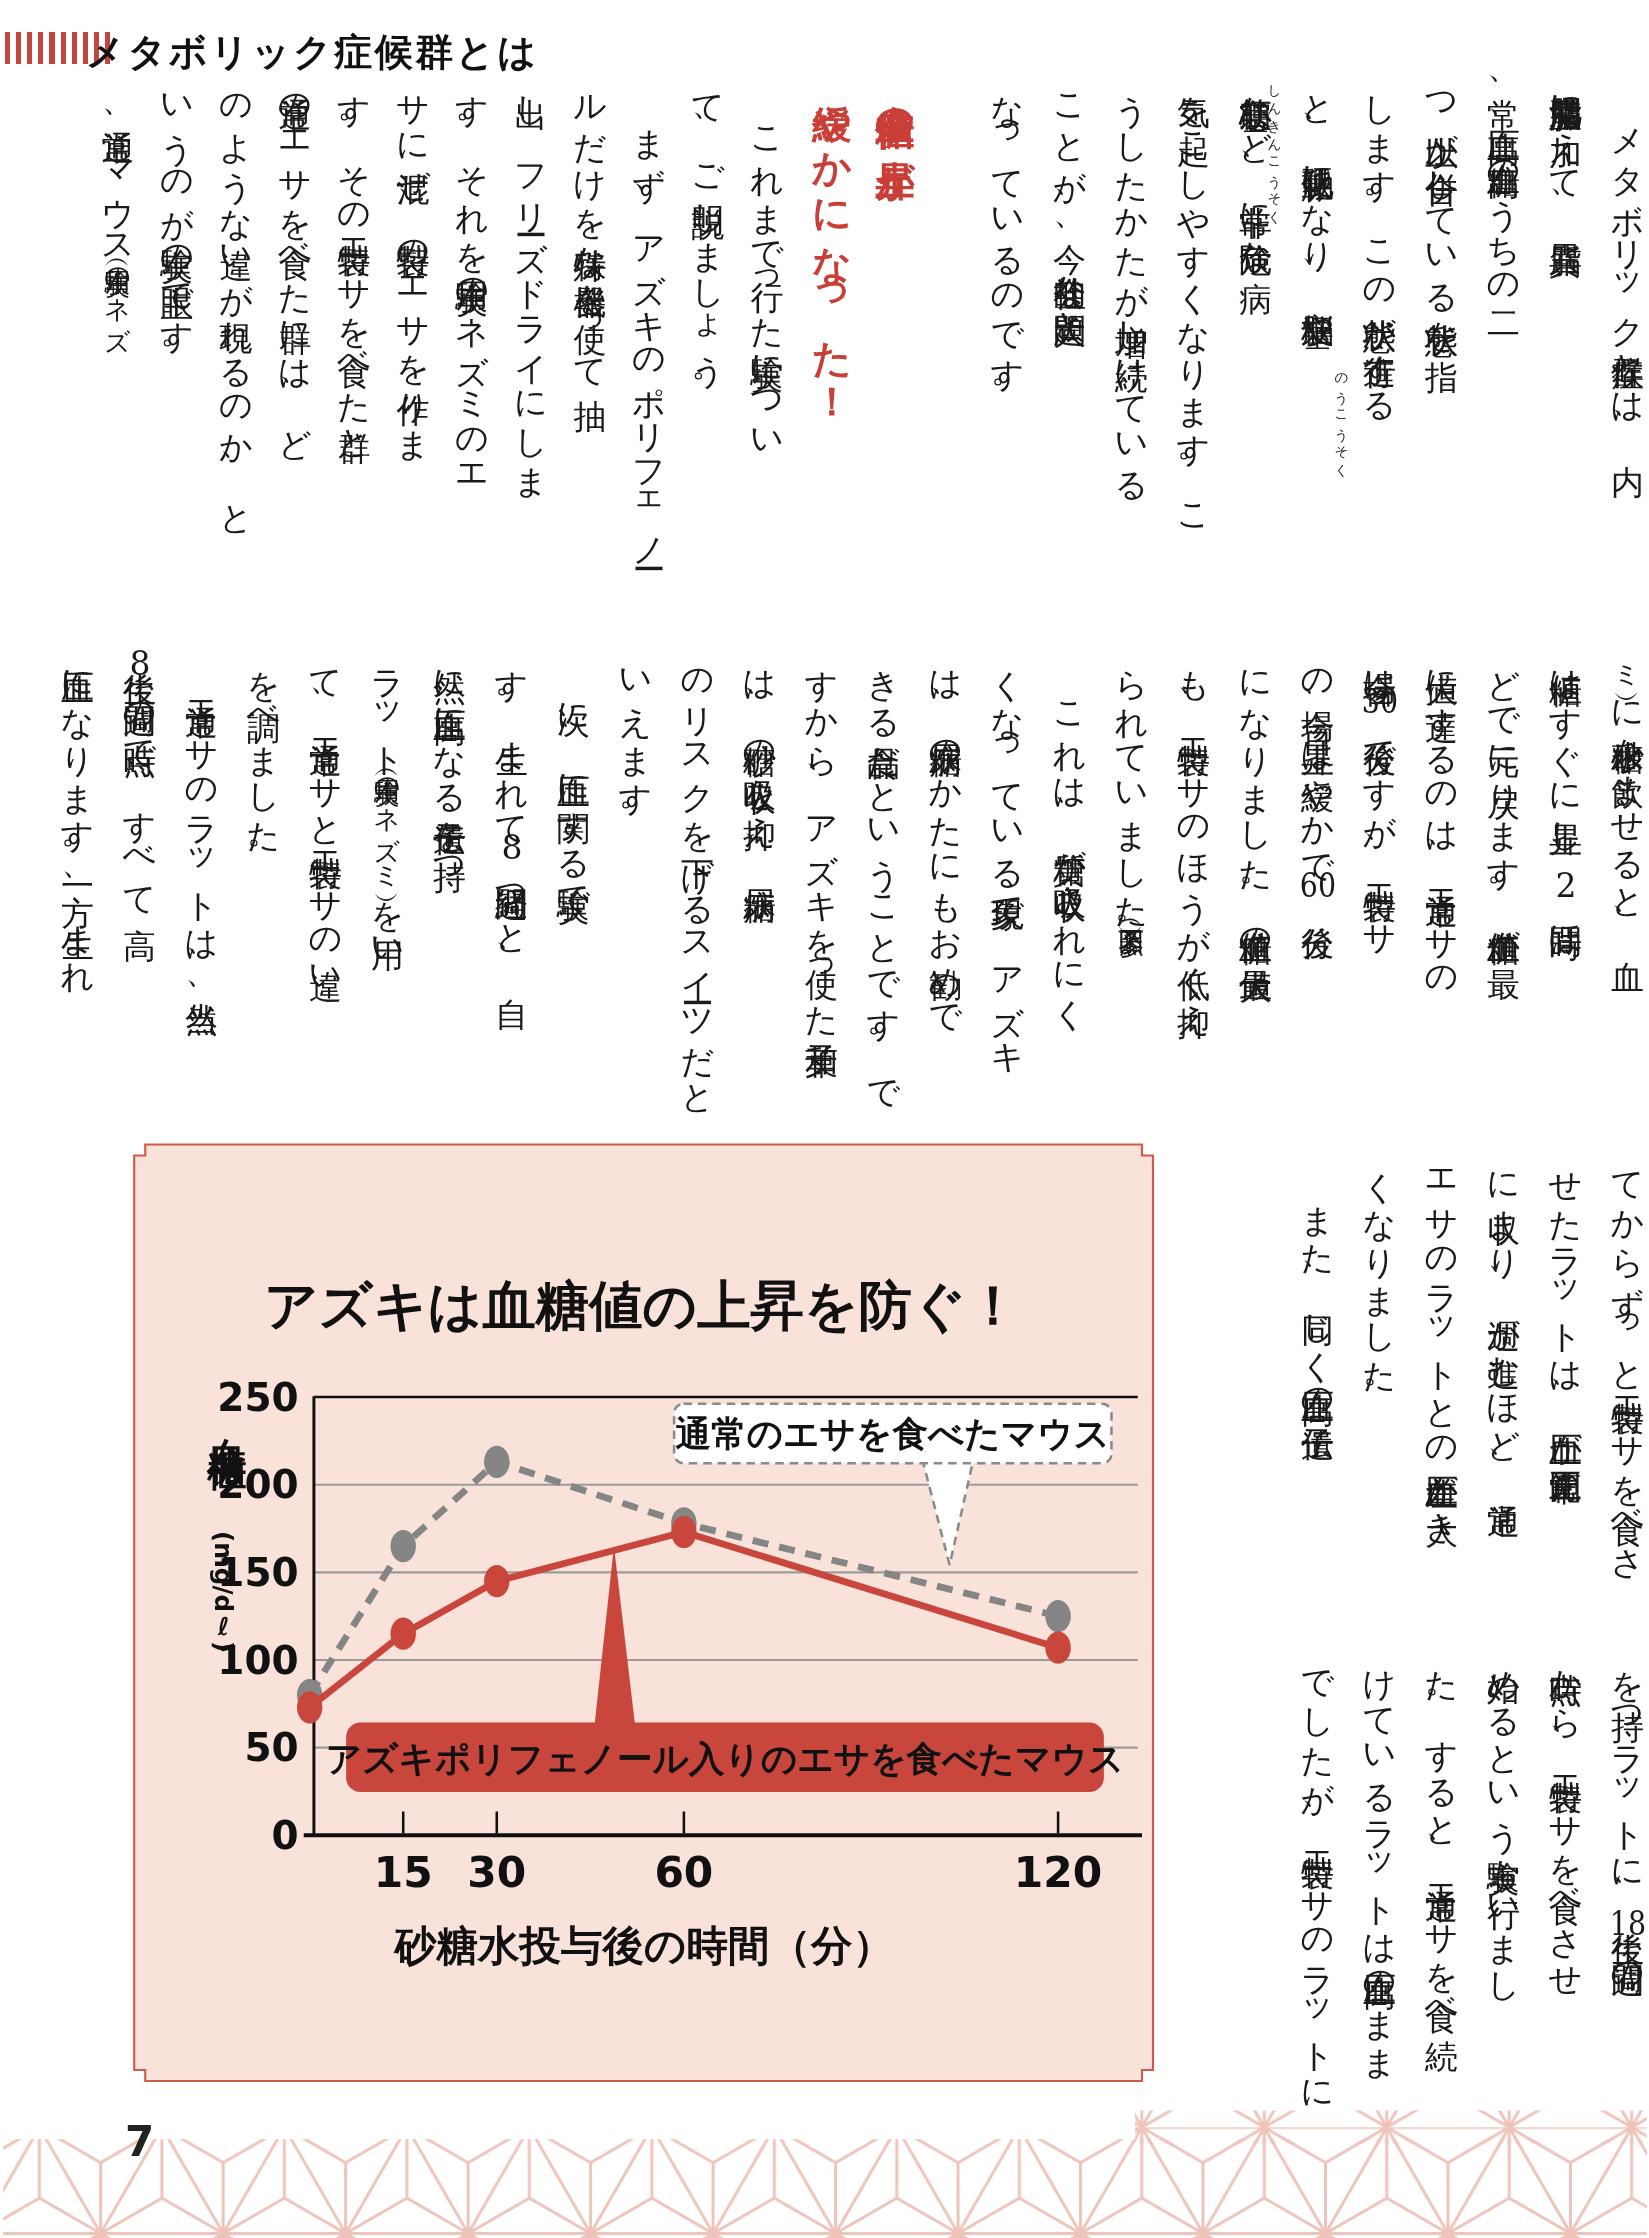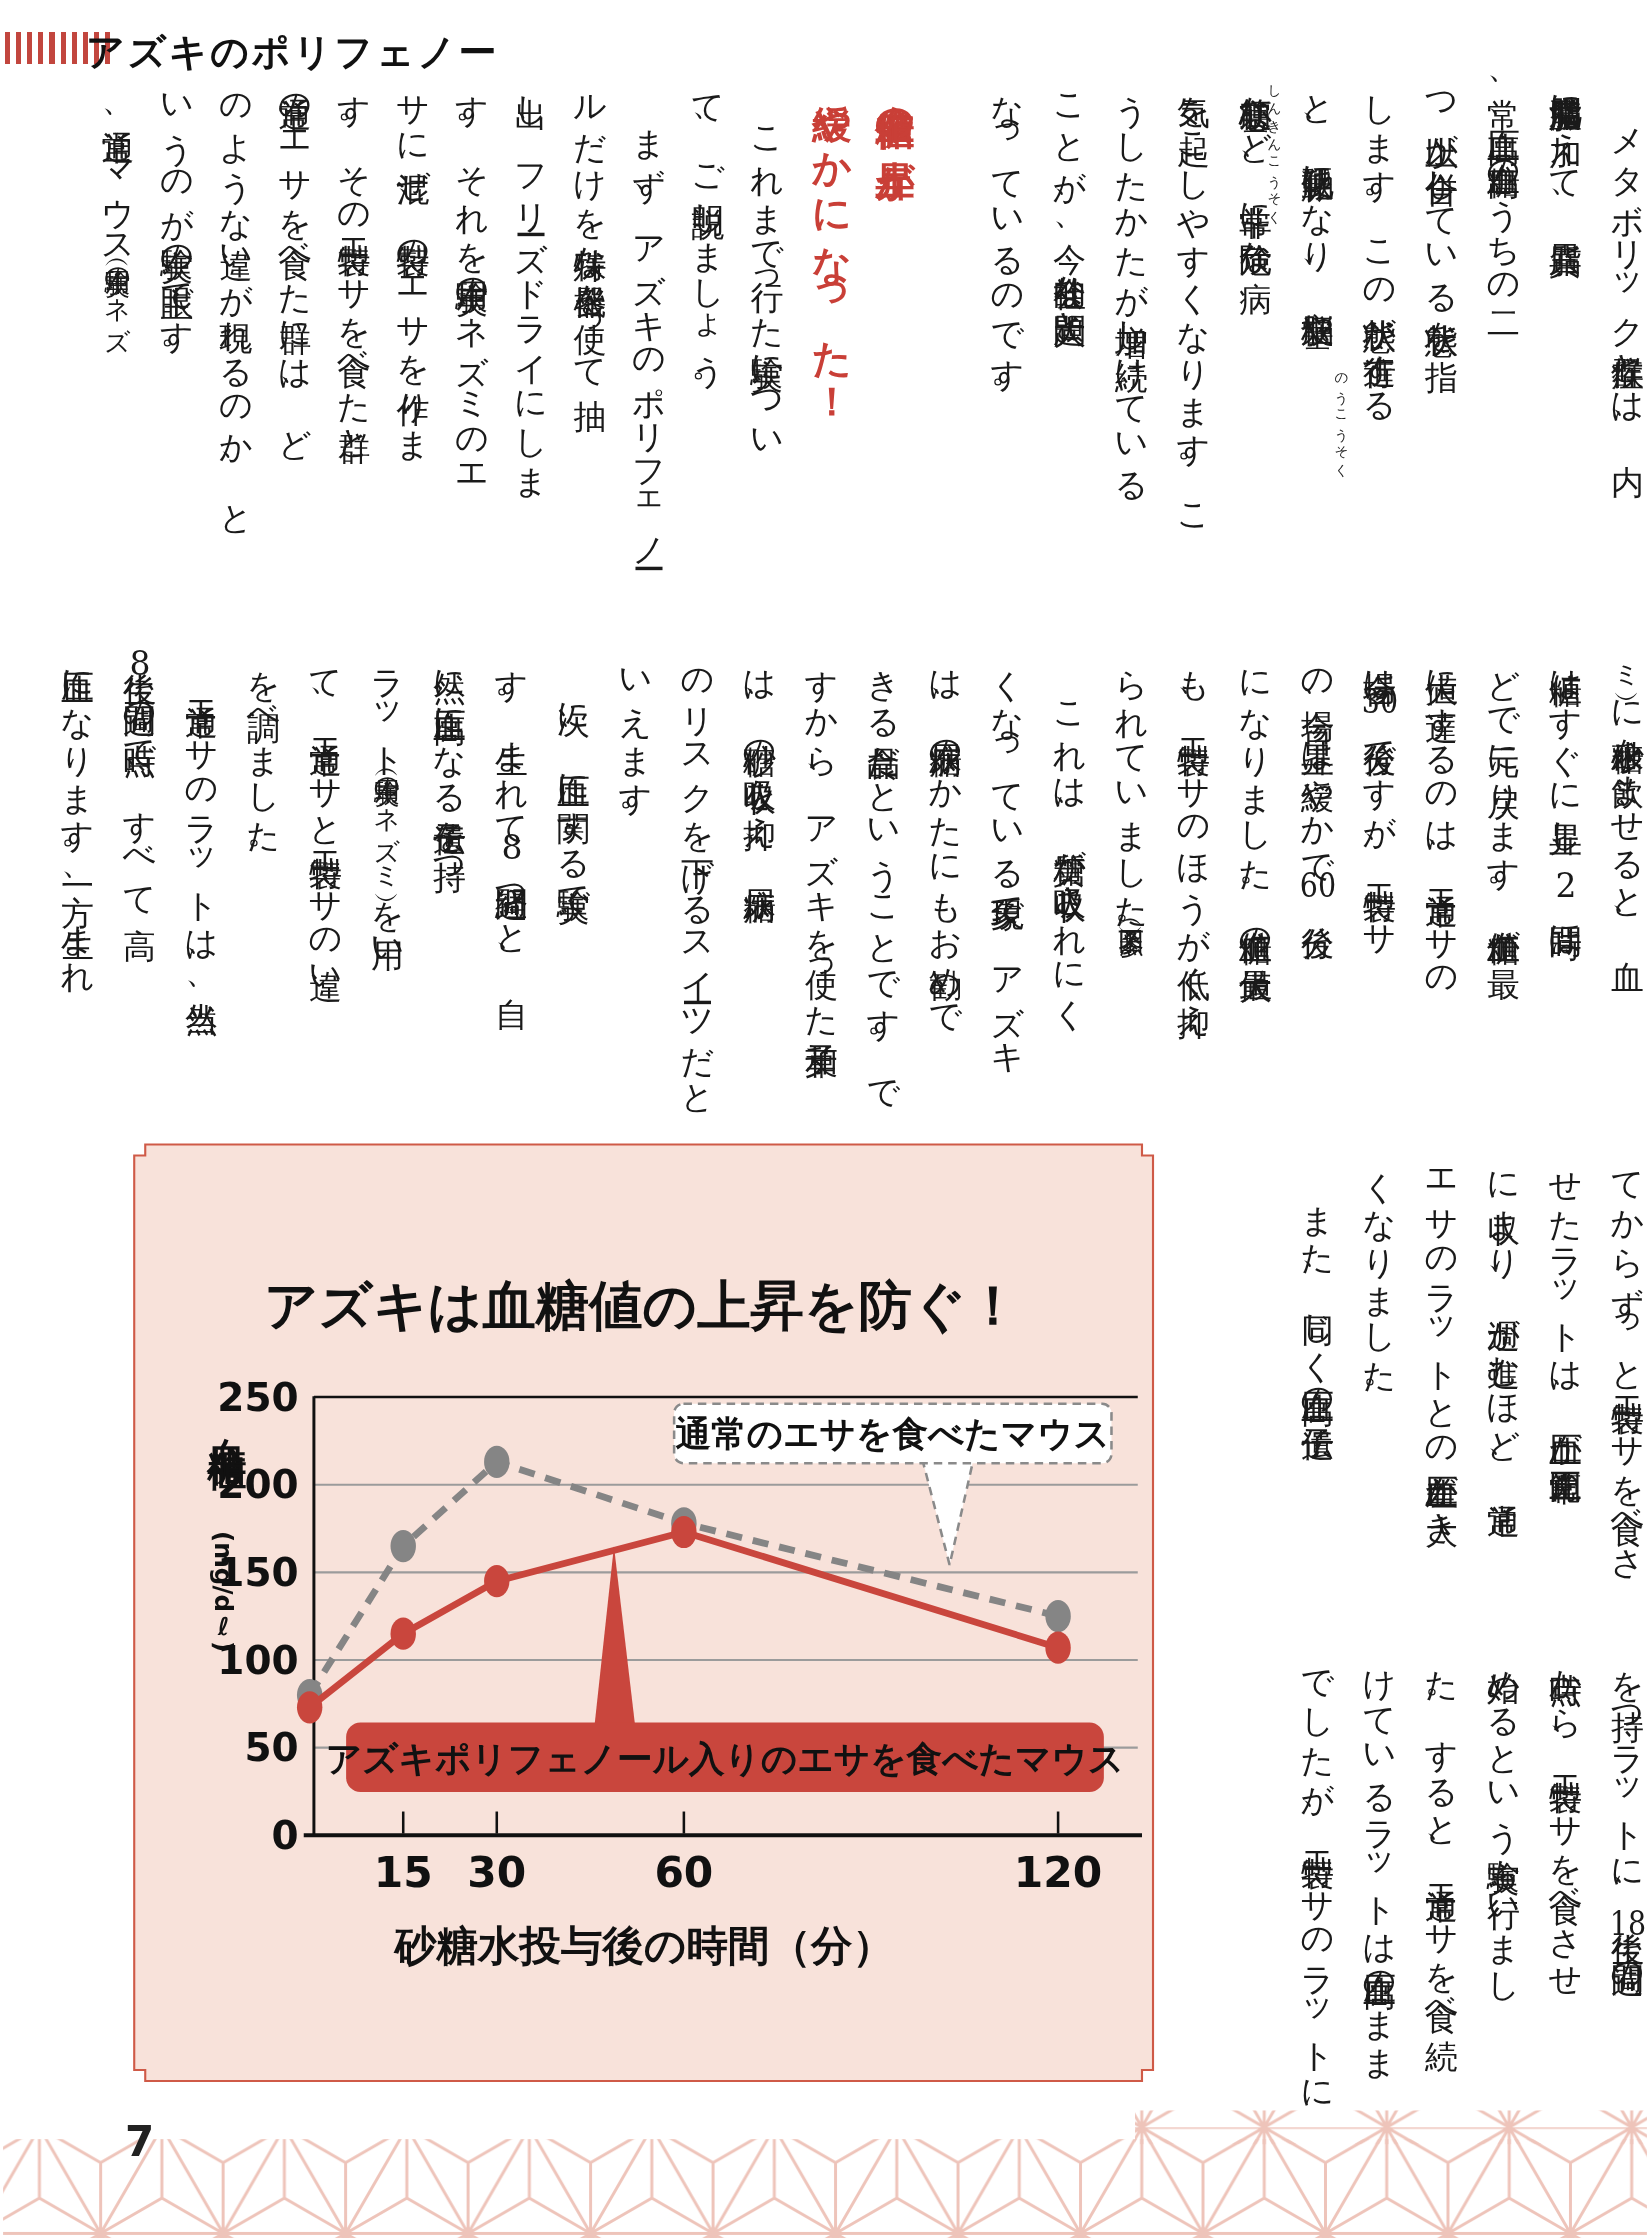--- a/index.html
+++ b/index.html
@@ -47,21 +47,21 @@
     <i></i>
     <i></i>
     <i></i>
     <i></i>
     <i></i>
     <i></i>
     <i></i>
     <i></i>
     <i></i>
 </div>
-<div class="hdr-title">アズキのポリフェノー</div>
+<div class="hdr-title">メタボリック症候群とは</div>
 
 <div id="band1a" class="band">　メタボリック症候群とは、内
 臓脂肪型肥満に加えて、脂質異
 常、高血圧、高血糖のうちの二
 つ以上が合併している状態を指
 します。この状態が進行する
 と、動脈硬化になり、脳梗塞や
 心筋梗塞など、非常に危険な病
 気を起こしやすくなります。こ
 うしたかたが増加し続けている

